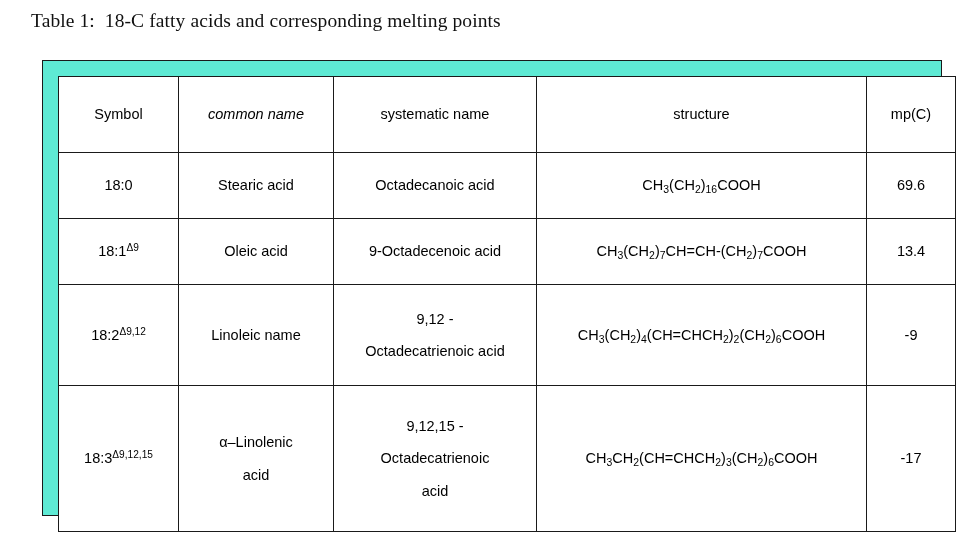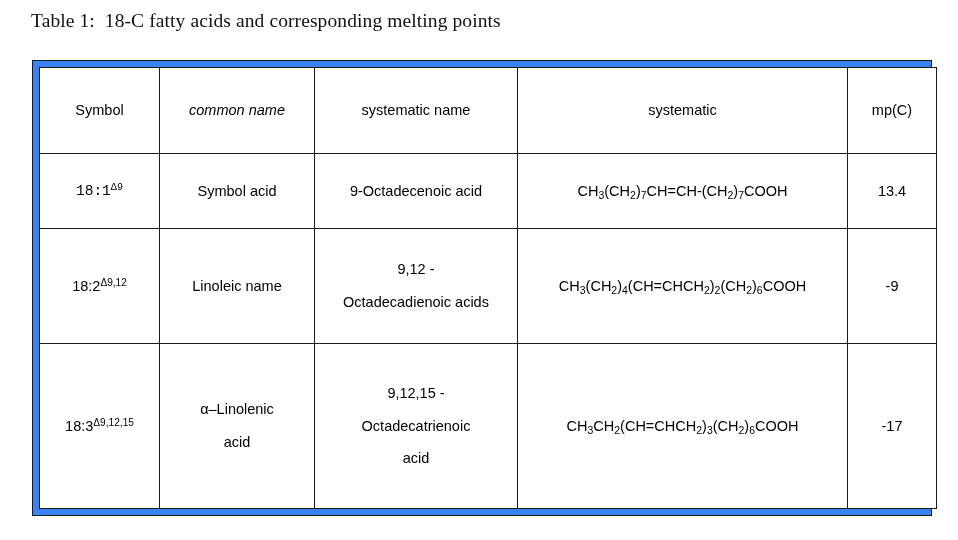--- a/index.html
+++ b/index.html
@@ -29,28 +29,28 @@
     font-family: "Liberation Serif", serif;
     font-size: 19.5px;
     letter-spacing: 0.1px;
     color: #111111;
     white-space: pre;
   }
 
   
   .table-frame {
     position: absolute;
-    left: 32px;
+    left: 42px;
     top: 60px;
     width: 900px;
     height: 456px;
     border: 1px solid #1a1a1a;
     box-sizing: border-box;
-    padding: 6px;
-    background: #3b82f6;
+    padding: 15px;
+    background: #5eead4;
   }
 
   table.fatty-table {
     width: 100%;
     height: 100%;
     border-collapse: separate;
     border-spacing: 0;
     table-layout: fixed;
     border: 1px solid #1a1a1a;
     box-sizing: border-box;
@@ -120,36 +120,43 @@
         <col class="col-common">
         <col class="col-systematic">
         <col class="col-structure">
         <col class="col-mp">
       </colgroup>
       <tbody id="table-body">
           <tr>
             <td class="hdr" style="height: 76px;">Symbol</td>
             <td class="hdr" style="height: 76px; font-style: italic;">common name</td>
             <td class="hdr" style="height: 76px;">systematic name</td>
-            <td class="hdr" style="height: 76px;">systematic</td>
+            <td class="hdr" style="height: 76px;">structure</td>
             <td class="hdr last-col" style="height: 76px; text-align: center;">mp(C)</td>
           </tr>
           <tr>
-            <td class="sym" style="height: 66px; font-family: Liberation Mono, monospace;">18:1<sup>Δ9</sup></td>
-            <td>Symbol acid</td>
+            <td class="sym" style="height: 66px;">18:0</td>
+            <td>Stearic acid</td>
+            <td>Octadecanoic acid</td>
+            <td><span class="formula">CH<sub>3</sub>(CH<sub>2</sub>)<sub>16</sub>COOH</span></td>
+            <td class="last-col">69.6</td>
+          </tr>
+          <tr>
+            <td class="sym" style="height: 66px;">18:1<sup>Δ9</sup></td>
+            <td>Oleic acid</td>
             <td>9-Octadecenoic acid</td>
             <td><span class="formula">CH<sub>3</sub>(CH<sub>2</sub>)<sub>7</sub>CH=CH-(CH<sub>2</sub>)<sub>7</sub>COOH</span></td>
             <td class="last-col">13.4</td>
           </tr>
           <tr>
             <td class="sym" style="height: 101px;">18:2<sup>Δ9,12</sup></td>
             <td>Linoleic name</td>
             <td class="cell-lines">
               <span class="line">9,12 -</span>
-              <span class="line">Octadecadienoic acids</span>
+              <span class="line">Octadecatrienoic acid</span>
             </td>
             <td><span class="formula">CH<sub>3</sub>(CH<sub>2</sub>)<sub>4</sub>(CH=CHCH<sub>2</sub>)<sub>2</sub>(CH<sub>2</sub>)<sub>6</sub>COOH</span></td>
             <td class="last-col">-9</td>
           </tr>
           <tr class="last-row">
             <td class="sym" style="height: 145px;">18:3<sup>Δ9,12,15</sup></td>
             <td class="cell-lines">
               <span class="line">α–Linolenic</span>
               <span class="line">acid</span>
             </td>

